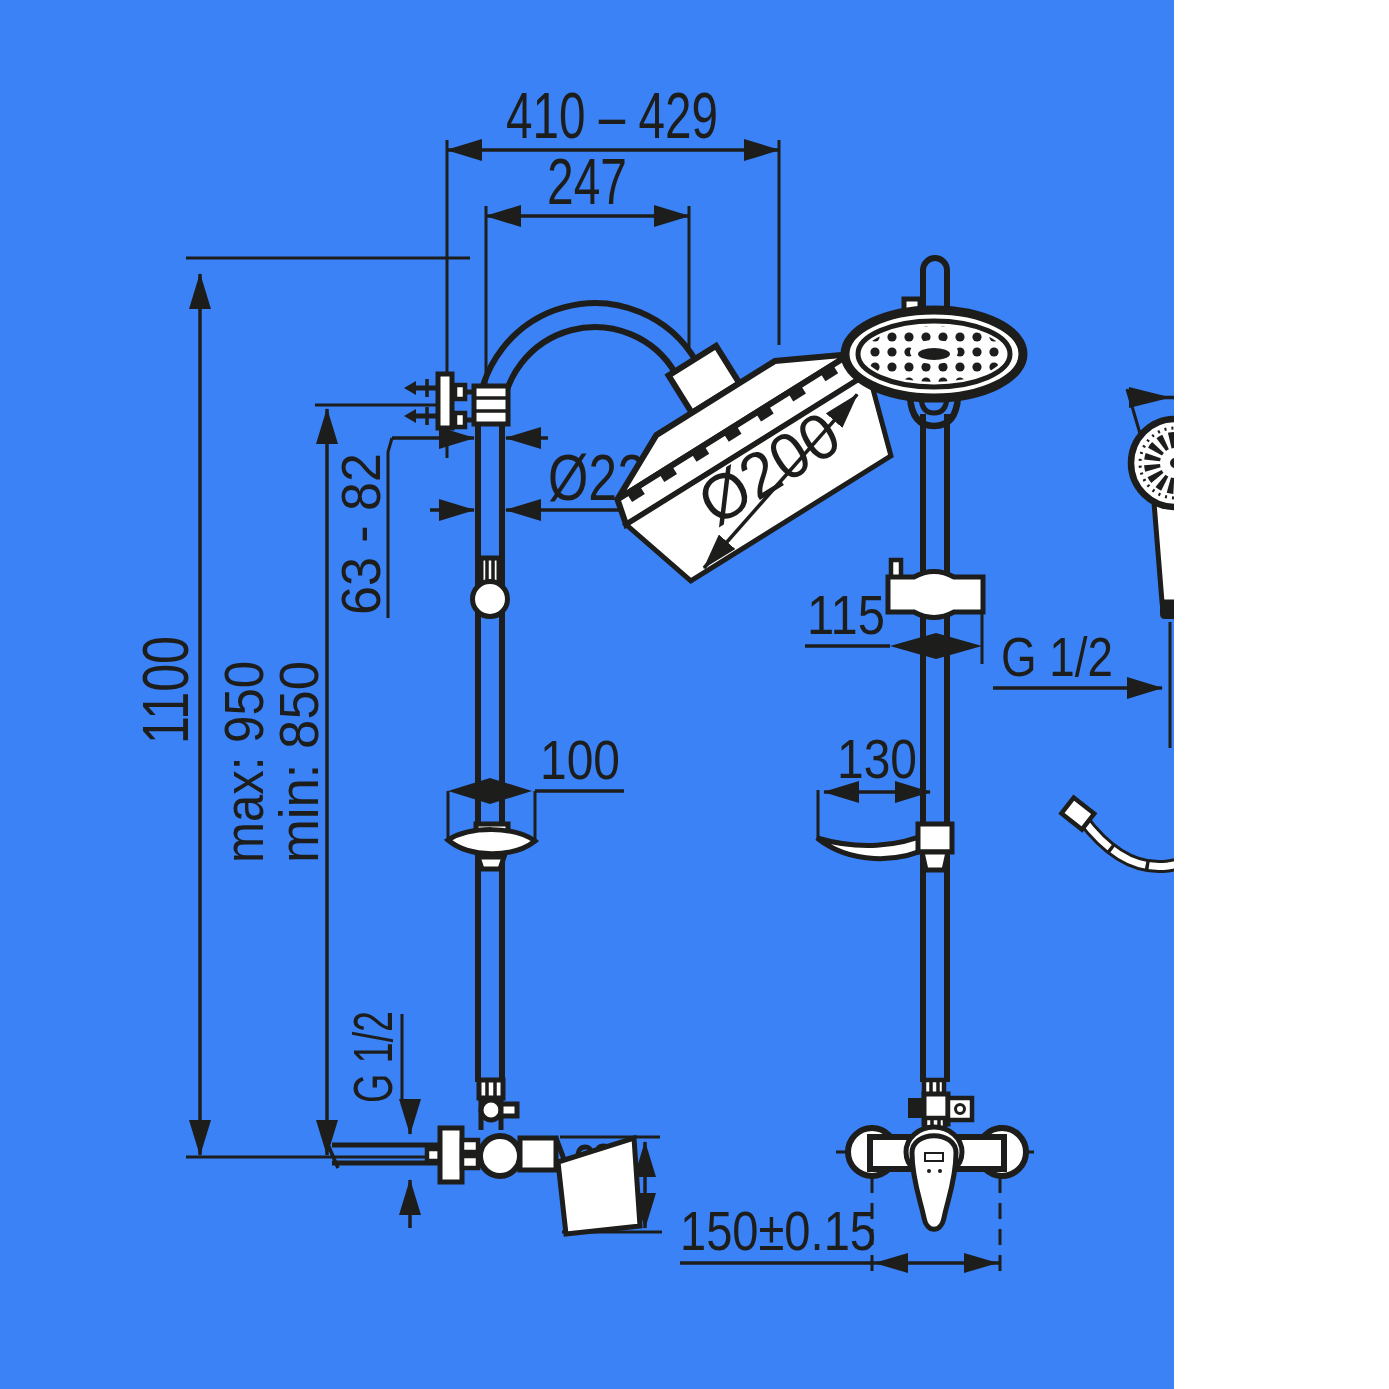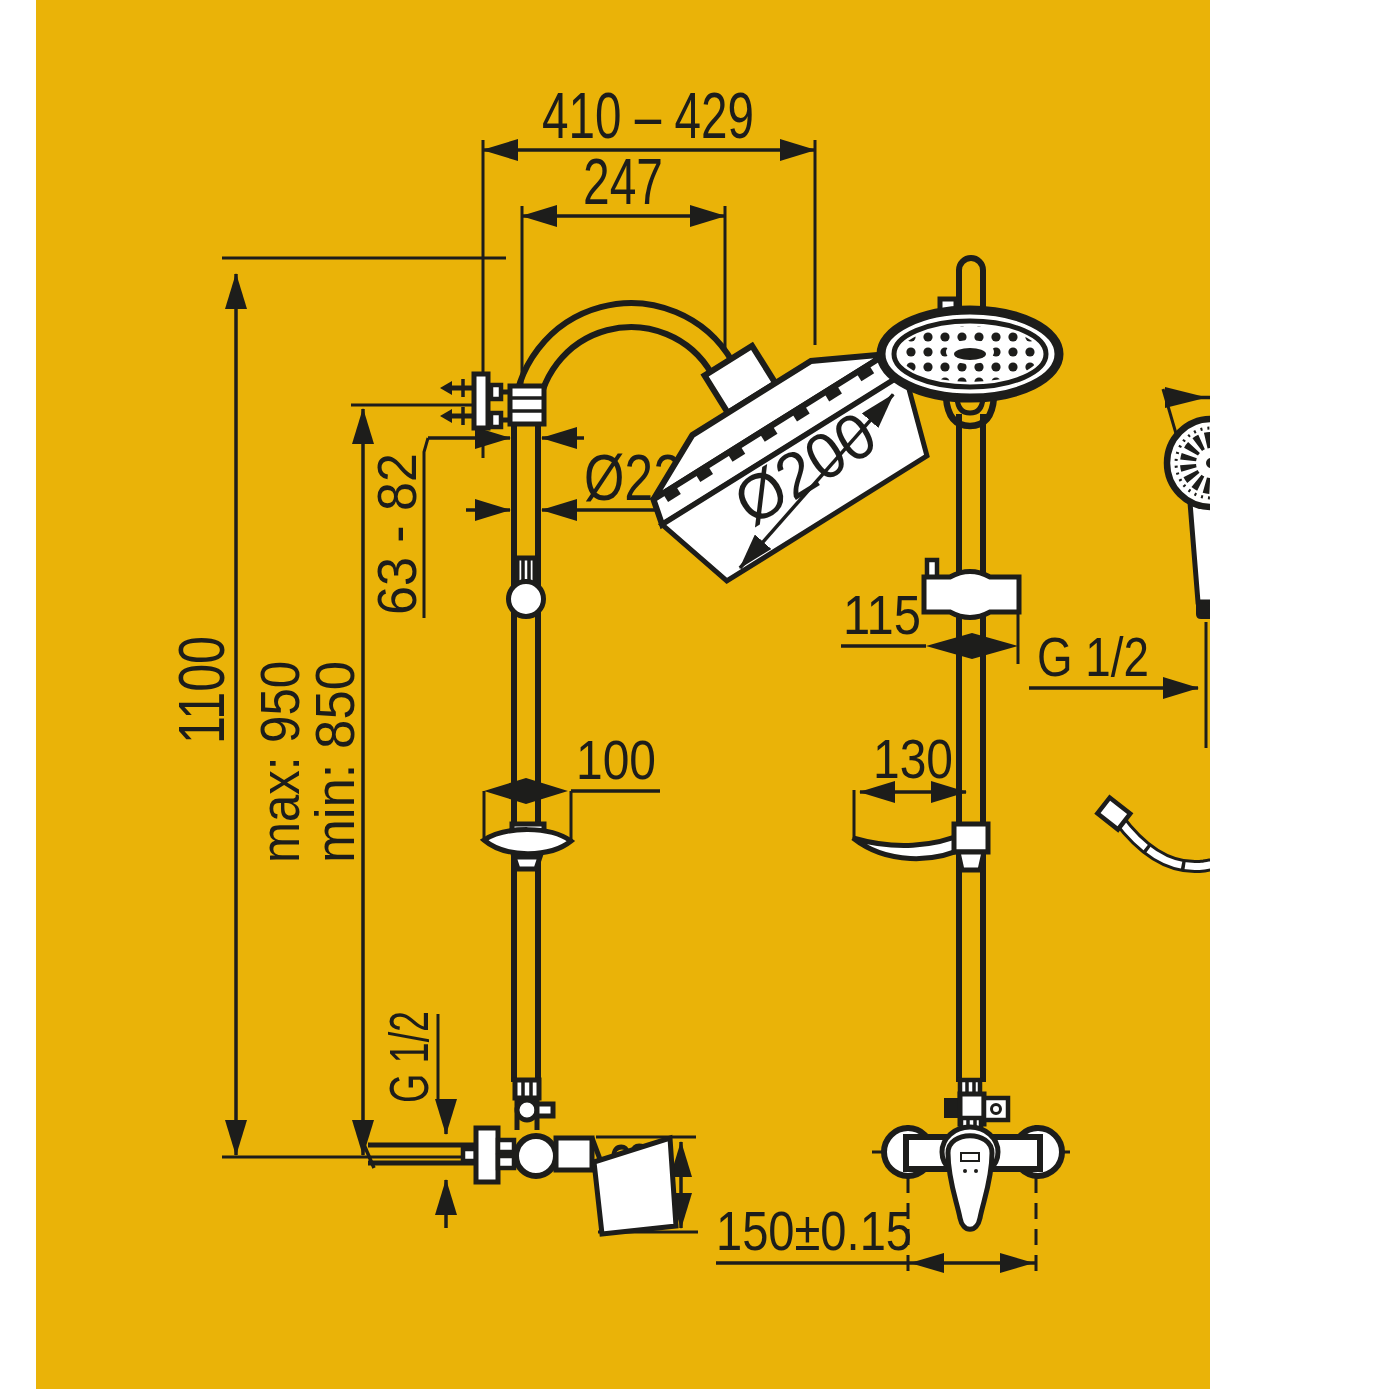--- a/index.html
+++ b/index.html
@@ -1,16 +1,16 @@
 <!DOCTYPE html>
 <html><head>
 <meta charset="utf-8">
 <style>
   html,body{margin:0;padding:0;background:#ffffff;}
-  .page{width:1174px;height:1389px;background:#eab308;position:relative;overflow:hidden;margin-left:36px;}
+  .page{width:1174px;height:1389px;background:#3b82f6;position:relative;overflow:hidden;}
   svg text{font-family:"Liberation Sans",sans-serif;fill:#1d1d1b;}
   .t64{font-size:64px;}
   .t56{font-size:56px;}
   .ln{stroke:#1d1d1b;stroke-width:3.5;fill:none;}
   .ext{stroke:#1d1d1b;stroke-width:3;fill:none;}
   .dash{stroke:#1d1d1b;stroke-width:3;fill:none;stroke-dasharray:16 10;}
   .ol{stroke:#1d1d1b;stroke-width:6;fill:#fff;}
   .ol5{stroke:#1d1d1b;stroke-width:5;fill:#fff;}
   .ol45{stroke:#1d1d1b;stroke-width:4.5;fill:#fff;}
   .oln{stroke:#1d1d1b;stroke-width:6;fill:none;}

